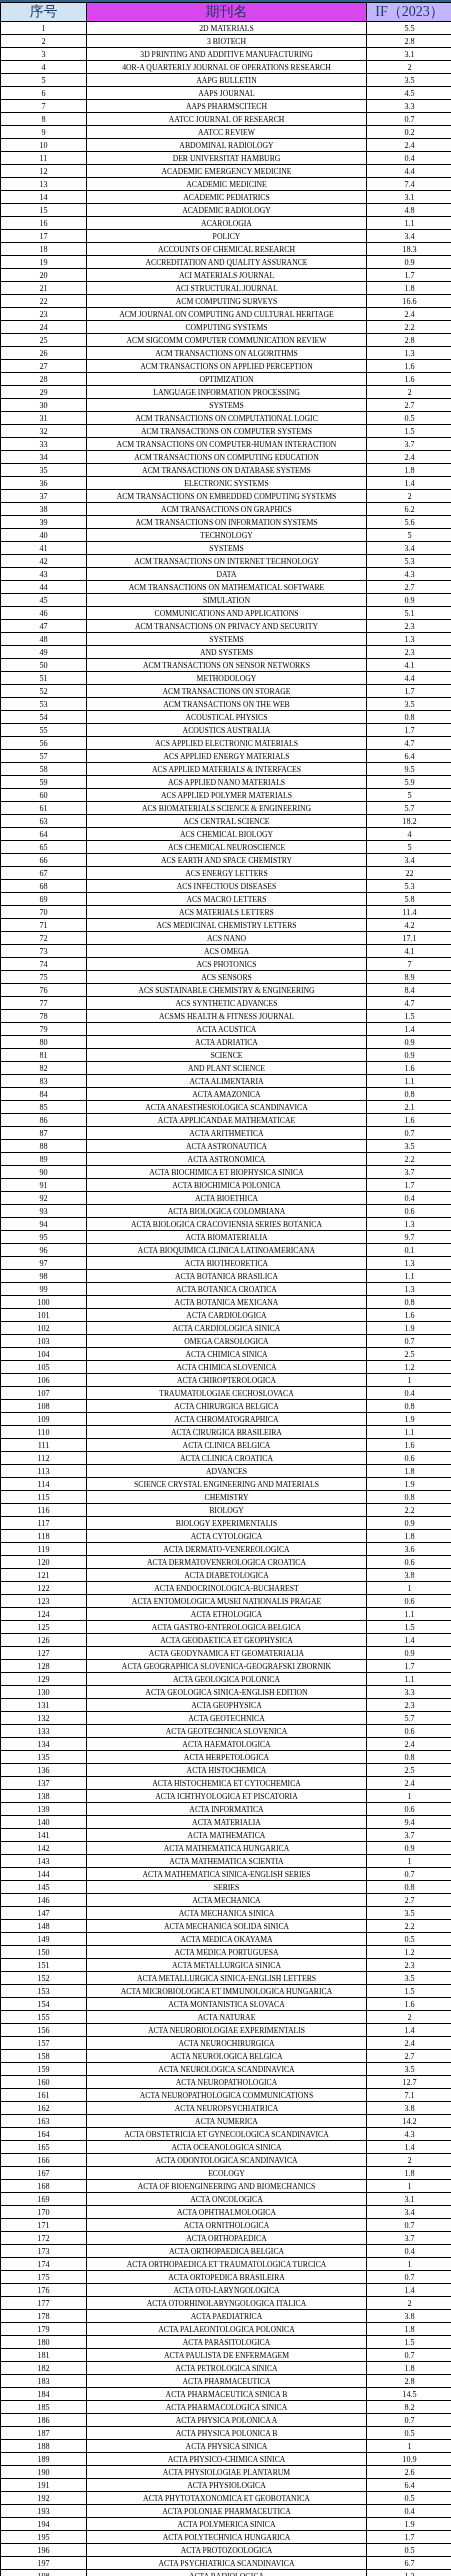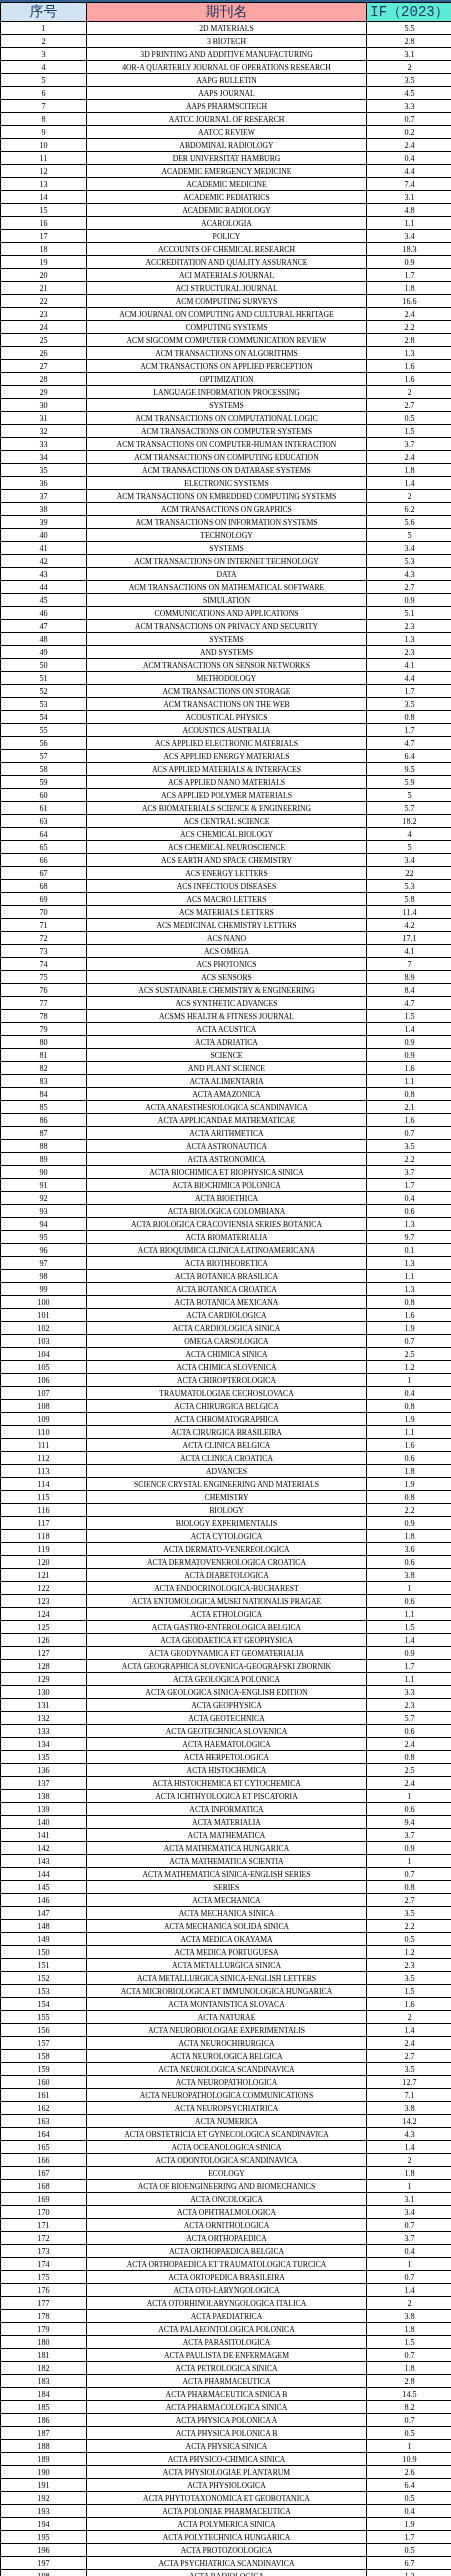--- a/index.html
+++ b/index.html
@@ -57,22 +57,22 @@
   <div id="top-strip" style="background: rgb(46, 98, 147);"></div>
   <table>
     <colgroup>
       <col class="c-no">
       <col class="c-name">
       <col class="c-if">
     </colgroup>
     <thead>
       <tr>
         <th style="background: rgb(210, 227, 242); color: rgb(31, 56, 100);">序号</th>
-        <th style="background: #fca5a5; color: rgb(31, 56, 100);">期刊名</th>
-        <th style="background: #5eead4; color: rgb(31, 56, 100); font-family: Liberation Mono, monospace;">IF（2023）</th>
+        <th style="background: #d946ef; color: rgb(31, 56, 100);">期刊名</th>
+        <th style="background: #c4b5fd; color: rgb(31, 56, 100);">IF（2023）</th>
       </tr>
     </thead>
     <tbody id="rows">
         <tr>
           <td class="no">1</td>
           <td class="name">2D MATERIALS</td>
           <td class="if">5.5</td>
         </tr>
         <tr>
           <td class="no">2</td>

